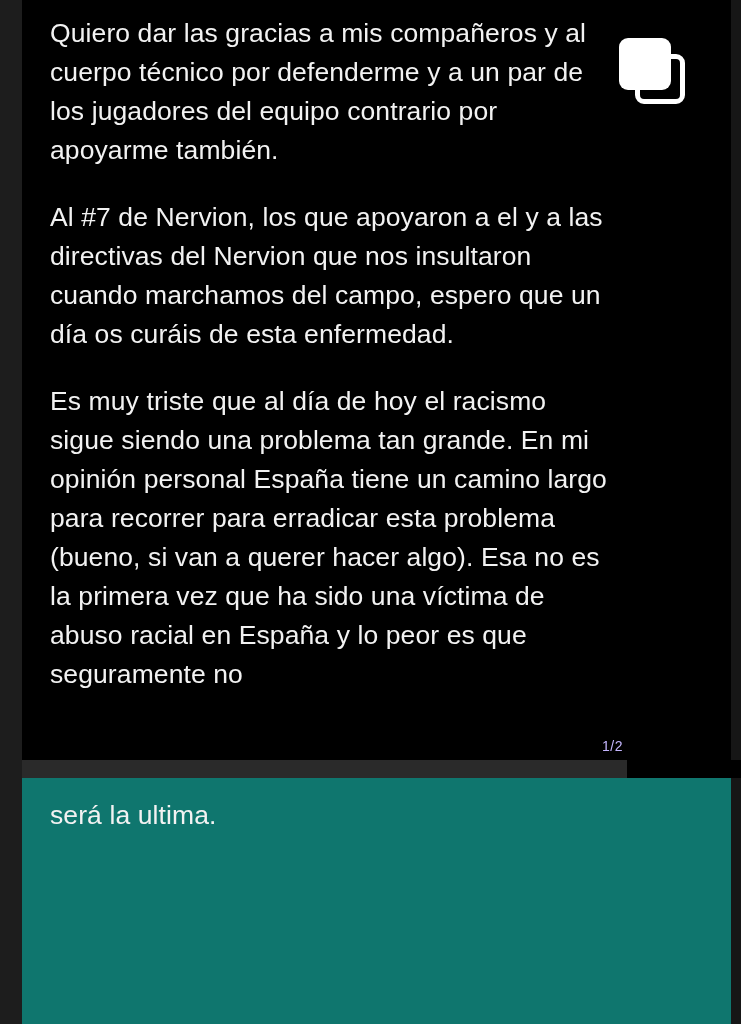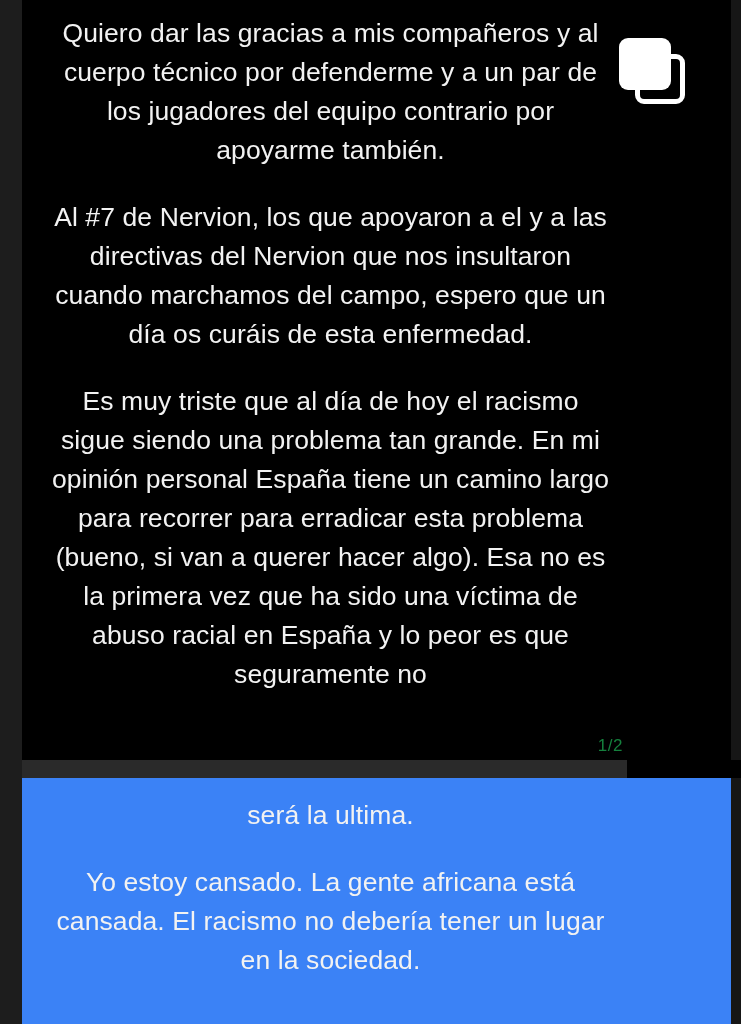--- a/index.html
+++ b/index.html
@@ -14,21 +14,20 @@
     overflow: hidden;
     font-family: "Liberation Sans", sans-serif;
   }
 
   #screen {
     position: relative;
     width: 741px;
     height: 1024px;
     background: #050505;
     overflow: hidden;
-    text-align: center;
   }
 
   
   .edge-left {
     position: absolute;
     top: 0;
     left: 0;
     width: 22px;
     height: 1024px;
     background: #1d1d1d;
@@ -53,21 +52,21 @@
     box-sizing: border-box;
     padding: 14px 120px 0 28px;
   }
 
   .card-two {
     position: absolute;
     left: 22px;
     top: 778px;
     width: 709px;
     height: 246px;
-    background: #3b82f6;
+    background: #0f766e;
     box-sizing: border-box;
     padding: 18px 120px 0 28px;
   }
 
   
   .separator {
     position: absolute;
     left: 22px;
     top: 760px;
     width: 605px;
@@ -120,22 +119,22 @@
     height: 52px;
     background: #ffffff;
     border-radius: 9px;
   }
 
   
   .page-counter {
     position: absolute;
     right: 118px;
     top: 735px;
-    color: #15803d;
-    font-size: 17px;
+    color: #c4b5fd;
+    font-size: 14px;
     line-height: 22px;
     letter-spacing: 0.5px;
   }
 </style>
 </head>
 <body>
 
 <div id="screen">
 
   <div class="edge-left"></div>
@@ -152,16 +151,15 @@
     <div class="sq-front"></div>
   </div>
 
   <div class="page-counter">1/2</div>
 
   <div class="separator"></div>
   <div class="separator-tail"></div>
 
   <div class="card-two">
     <p class="para">será la ultima.</p>
-    <p class="para">Yo estoy cansado. La gente africana está cansada. El racismo no debería tener un lugar en la sociedad.</p>
   </div>
 
 </div>
 
 </body></html>

